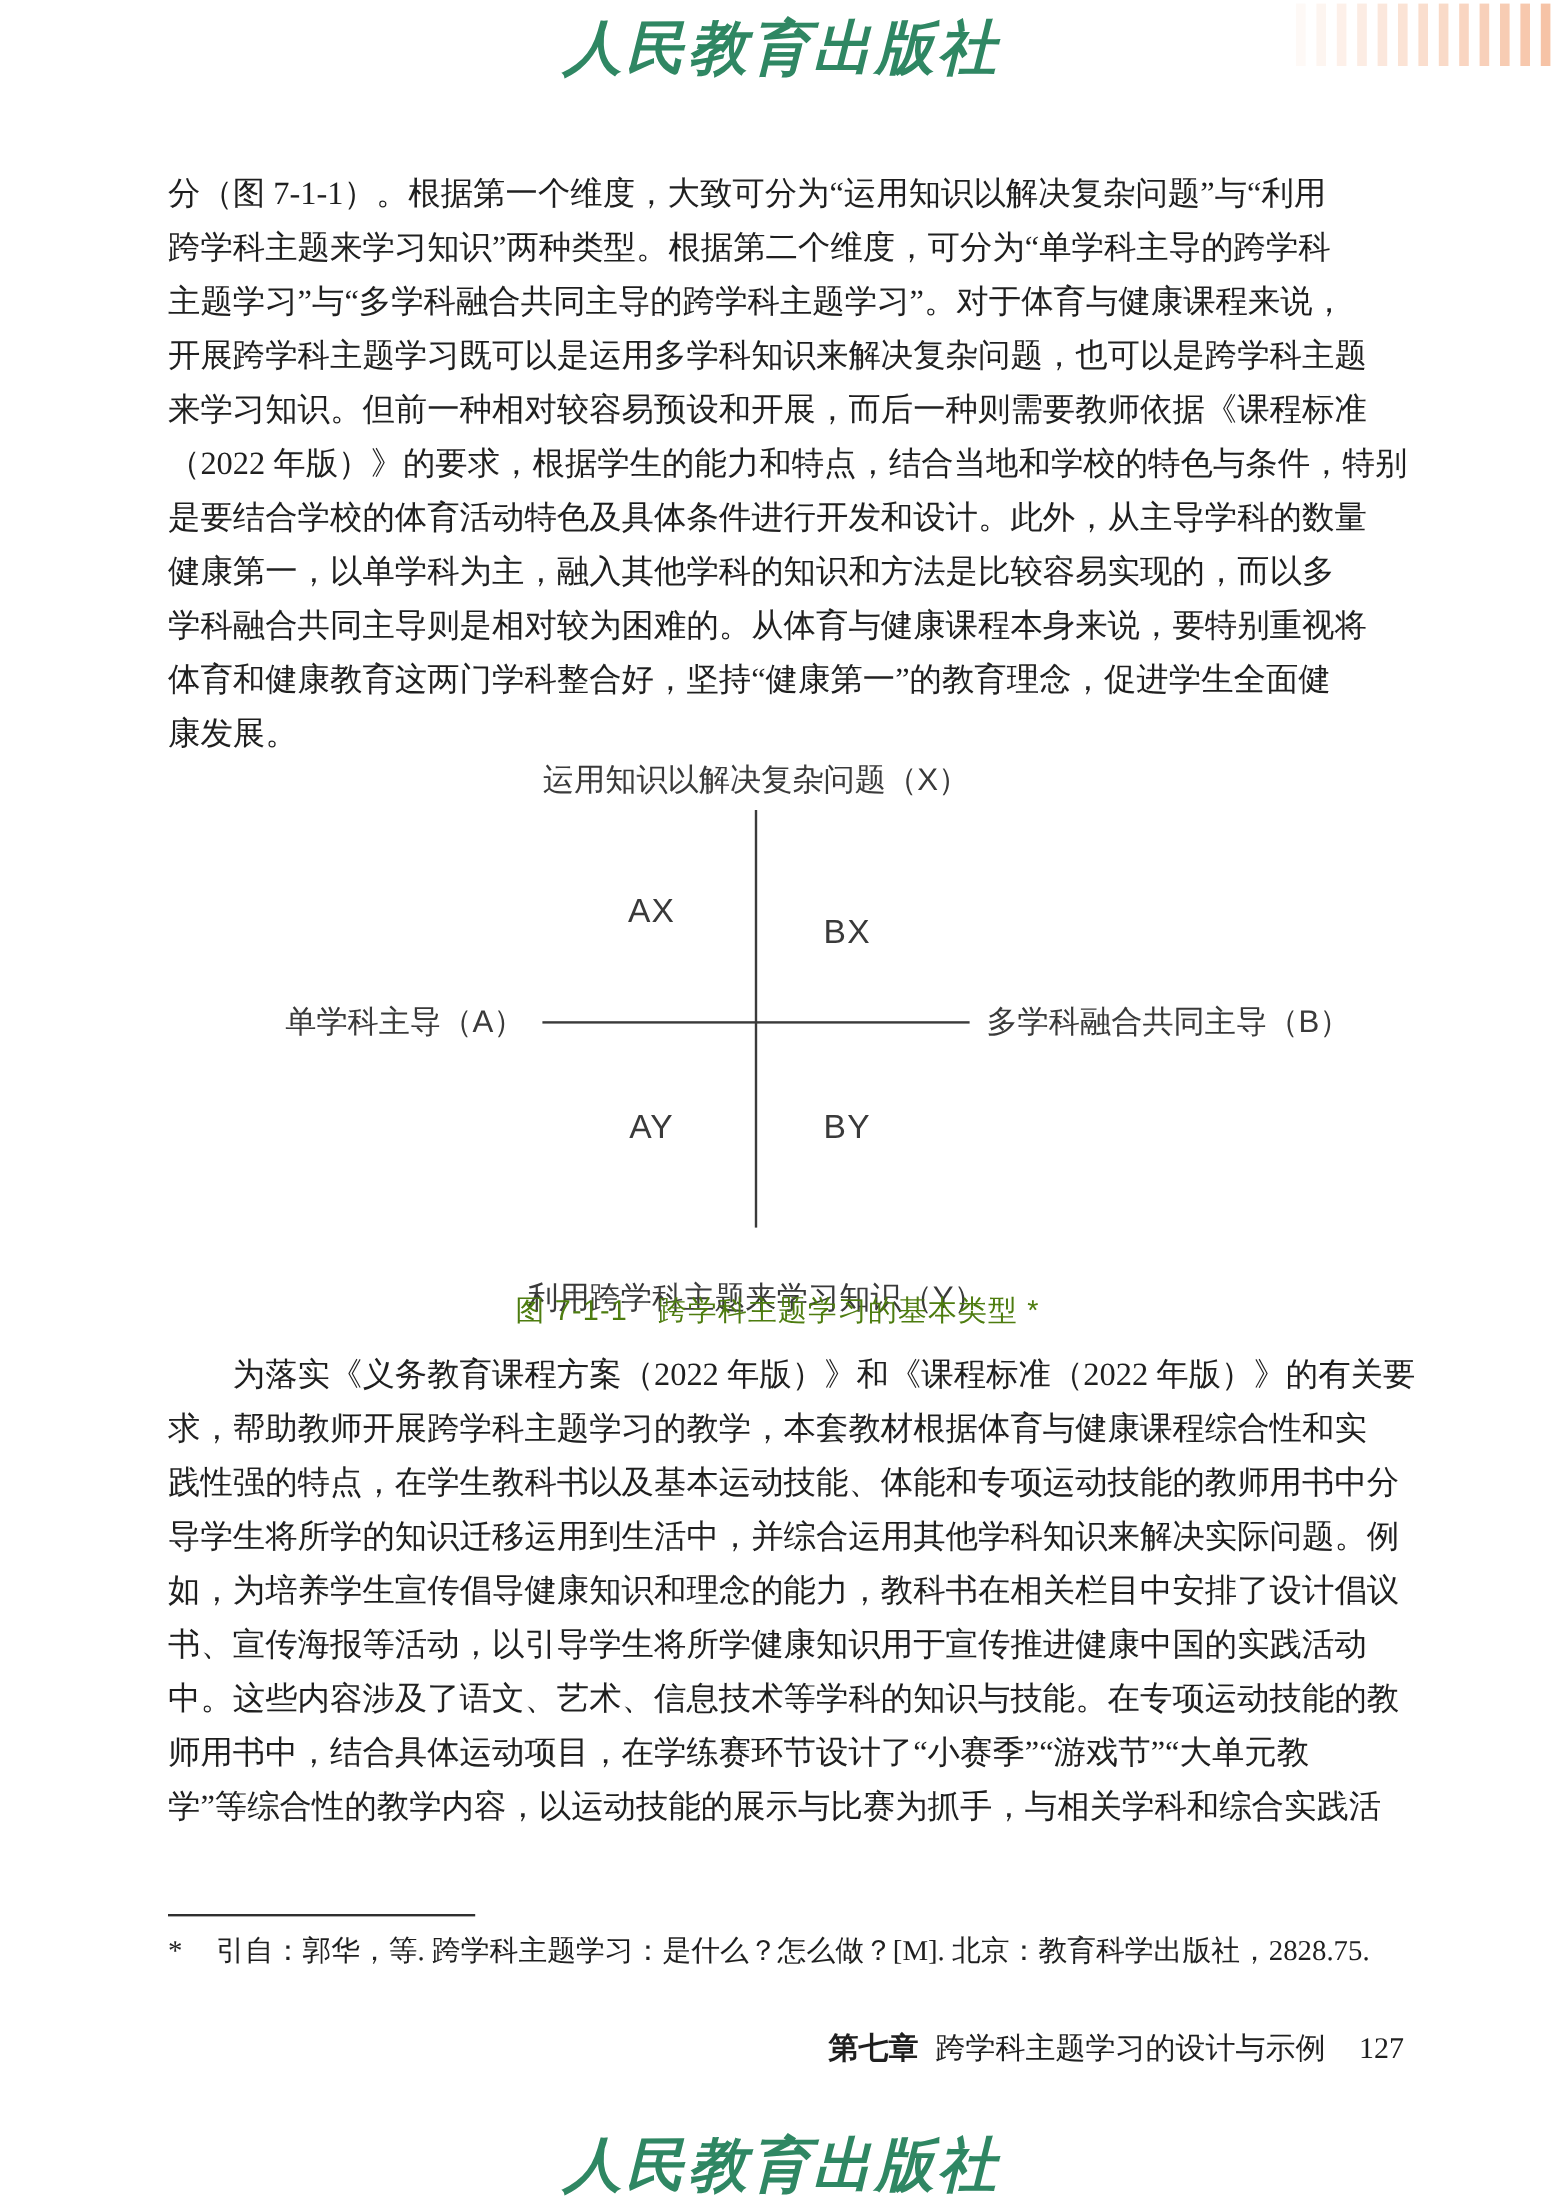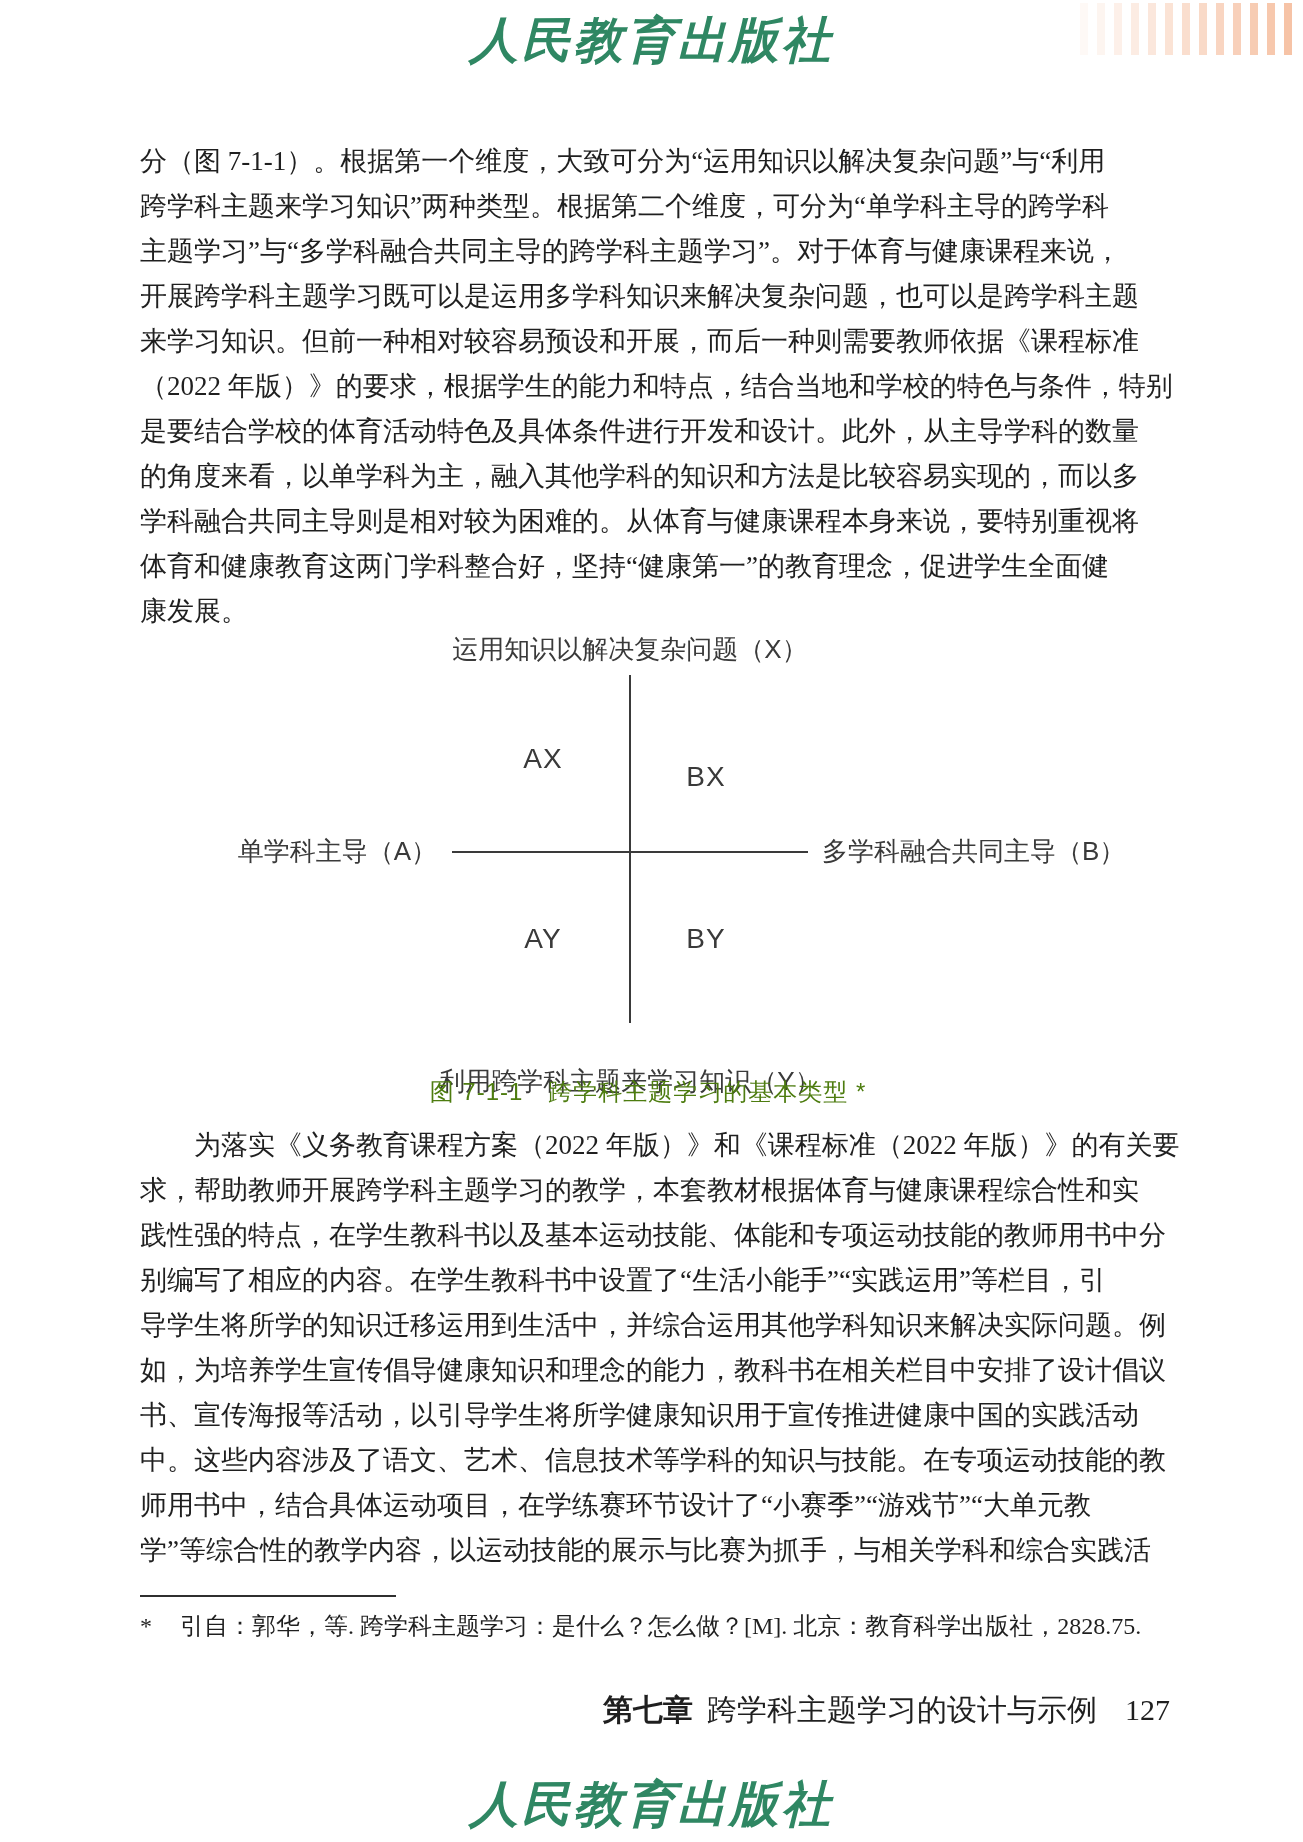--- a/index.html
+++ b/index.html
@@ -40,21 +40,21 @@
   .quad-bx{left:566px;top:112px;margin-top:18px;}
   .quad-ay{left:403px;top:292px;}
   .quad-by{left:566px;top:292px;}
   .fig-caption{left:508px;top:444px;transform:translateX(-50%);
     white-space:nowrap;font-size:24px;color:#4d7c0f;letter-spacing:1px;}
   
   .footnote-rule{left:140px;top:1595px;width:256px;height:2px;background:#2f2f2f;}
   .footnote{left:140px;top:1610px;width:1030px;font-size:24px;line-height:32px;white-space:nowrap;}
   .footnote .marker{display:inline-block;width:40px;}
   
-  .folio{right:133px;top:1690px;font-size:30px;white-space:nowrap;text-align:right;}
+  .folio{right:133px;top:1690px;font-size:25px;white-space:nowrap;text-align:right;}
   .folio .chapter{font-weight:bold;margin-right:14px;}
   .folio .pagenum{margin-left:28px;}
 </style>
 </head>
 <body>
 
 <div class="abs logo logo-top">人民教育出版社</div>
 
 <div class="abs stripes">
     <span class="stripe" style="background: rgba(240, 157, 110, 0.06);"></span>
@@ -73,21 +73,21 @@
   </div>
 
 <div class="abs para para1">
     <div class="tline">分（图 7-1-1）。根据第一个维度，大致可分为“运用知识以解决复杂问题”与“利用</div>
     <div class="tline">跨学科主题来学习知识”两种类型。根据第二个维度，可分为“单学科主导的跨学科</div>
     <div class="tline">主题学习”与“多学科融合共同主导的跨学科主题学习”。对于体育与健康课程来说，</div>
     <div class="tline">开展跨学科主题学习既可以是运用多学科知识来解决复杂问题，也可以是跨学科主题</div>
     <div class="tline">来学习知识。但前一种相对较容易预设和开展，而后一种则需要教师依据《课程标准</div>
     <div class="tline">（2022 年版）》的要求，根据学生的能力和特点，结合当地和学校的特色与条件，特别</div>
     <div class="tline">是要结合学校的体育活动特色及具体条件进行开发和设计。此外，从主导学科的数量</div>
-    <div class="tline">的角度来看，以单学科为主，融入其他学科的知识和方法是比较容易实现的，而以多</div>
+    <div class="tline">健康第一，以单学科为主，融入其他学科的知识和方法是比较容易实现的，而以多</div>
     <div class="tline">学科融合共同主导则是相对较为困难的。从体育与健康课程本身来说，要特别重视将</div>
     <div class="tline">体育和健康教育这两门学科整合好，坚持“健康第一”的教育理念，促进学生全面健</div>
     <div class="tline">康发展。</div>
   </div>
 
 <div class="abs diagram">
   <div class="abs axis-label axis-top">运用知识以解决复杂问题（X）</div>
   <div class="abs dline vline"></div>
   <div class="abs dline hline"></div>
   <div class="abs axis-label axis-left">单学科主导（A）</div>
@@ -97,21 +97,20 @@
   <div class="abs quad quad-ay">AY</div>
   <div class="abs quad quad-by">BY</div>
   <div class="abs axis-label axis-bottom">利用跨学科主题来学习知识（Y）</div>
   <div class="abs fig-caption">图 7-1-1　跨学科主题学习的基本类型 *</div>
 </div>
 
 <div class="abs para para2">
     <div class="tline">　　为落实《义务教育课程方案（2022 年版）》和《课程标准（2022 年版）》的有关要</div>
     <div class="tline">求，帮助教师开展跨学科主题学习的教学，本套教材根据体育与健康课程综合性和实</div>
     <div class="tline">践性强的特点，在学生教科书以及基本运动技能、体能和专项运动技能的教师用书中分</div>
-    <div class="tline">别编写了相应的内容。在学生教科书中设置了“生活小能手”“实践运用”等栏目，引</div>
     <div class="tline">导学生将所学的知识迁移运用到生活中，并综合运用其他学科知识来解决实际问题。例</div>
     <div class="tline">如，为培养学生宣传倡导健康知识和理念的能力，教科书在相关栏目中安排了设计倡议</div>
     <div class="tline">书、宣传海报等活动，以引导学生将所学健康知识用于宣传推进健康中国的实践活动</div>
     <div class="tline">中。这些内容涉及了语文、艺术、信息技术等学科的知识与技能。在专项运动技能的教</div>
     <div class="tline">师用书中，结合具体运动项目，在学练赛环节设计了“小赛季”“游戏节”“大单元教</div>
     <div class="tline">学”等综合性的教学内容，以运动技能的展示与比赛为抓手，与相关学科和综合实践活</div>
   </div>
 
 <div class="abs footnote-rule"></div>
 <div class="abs footnote">

